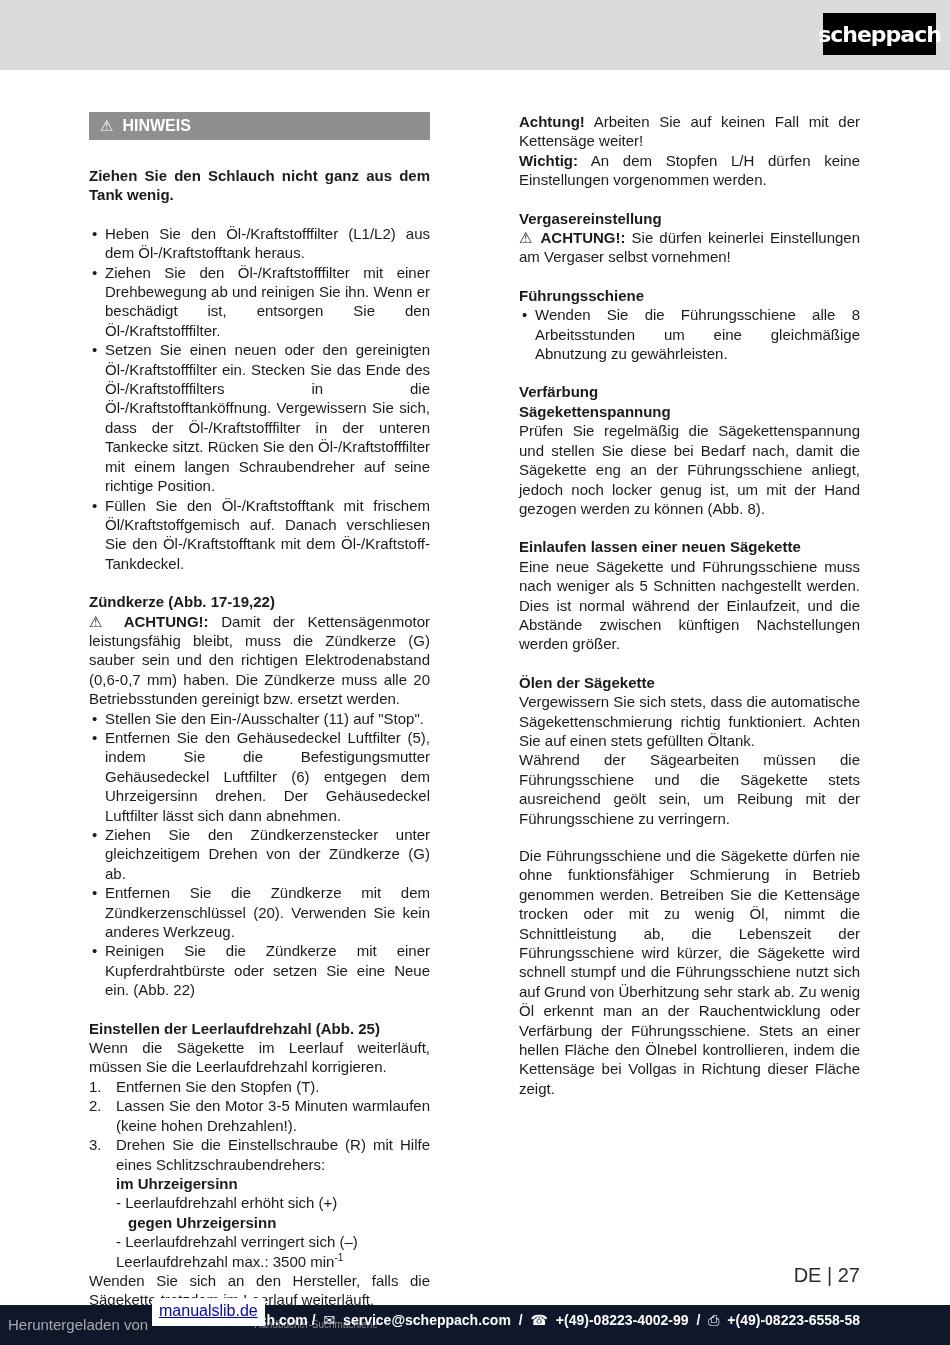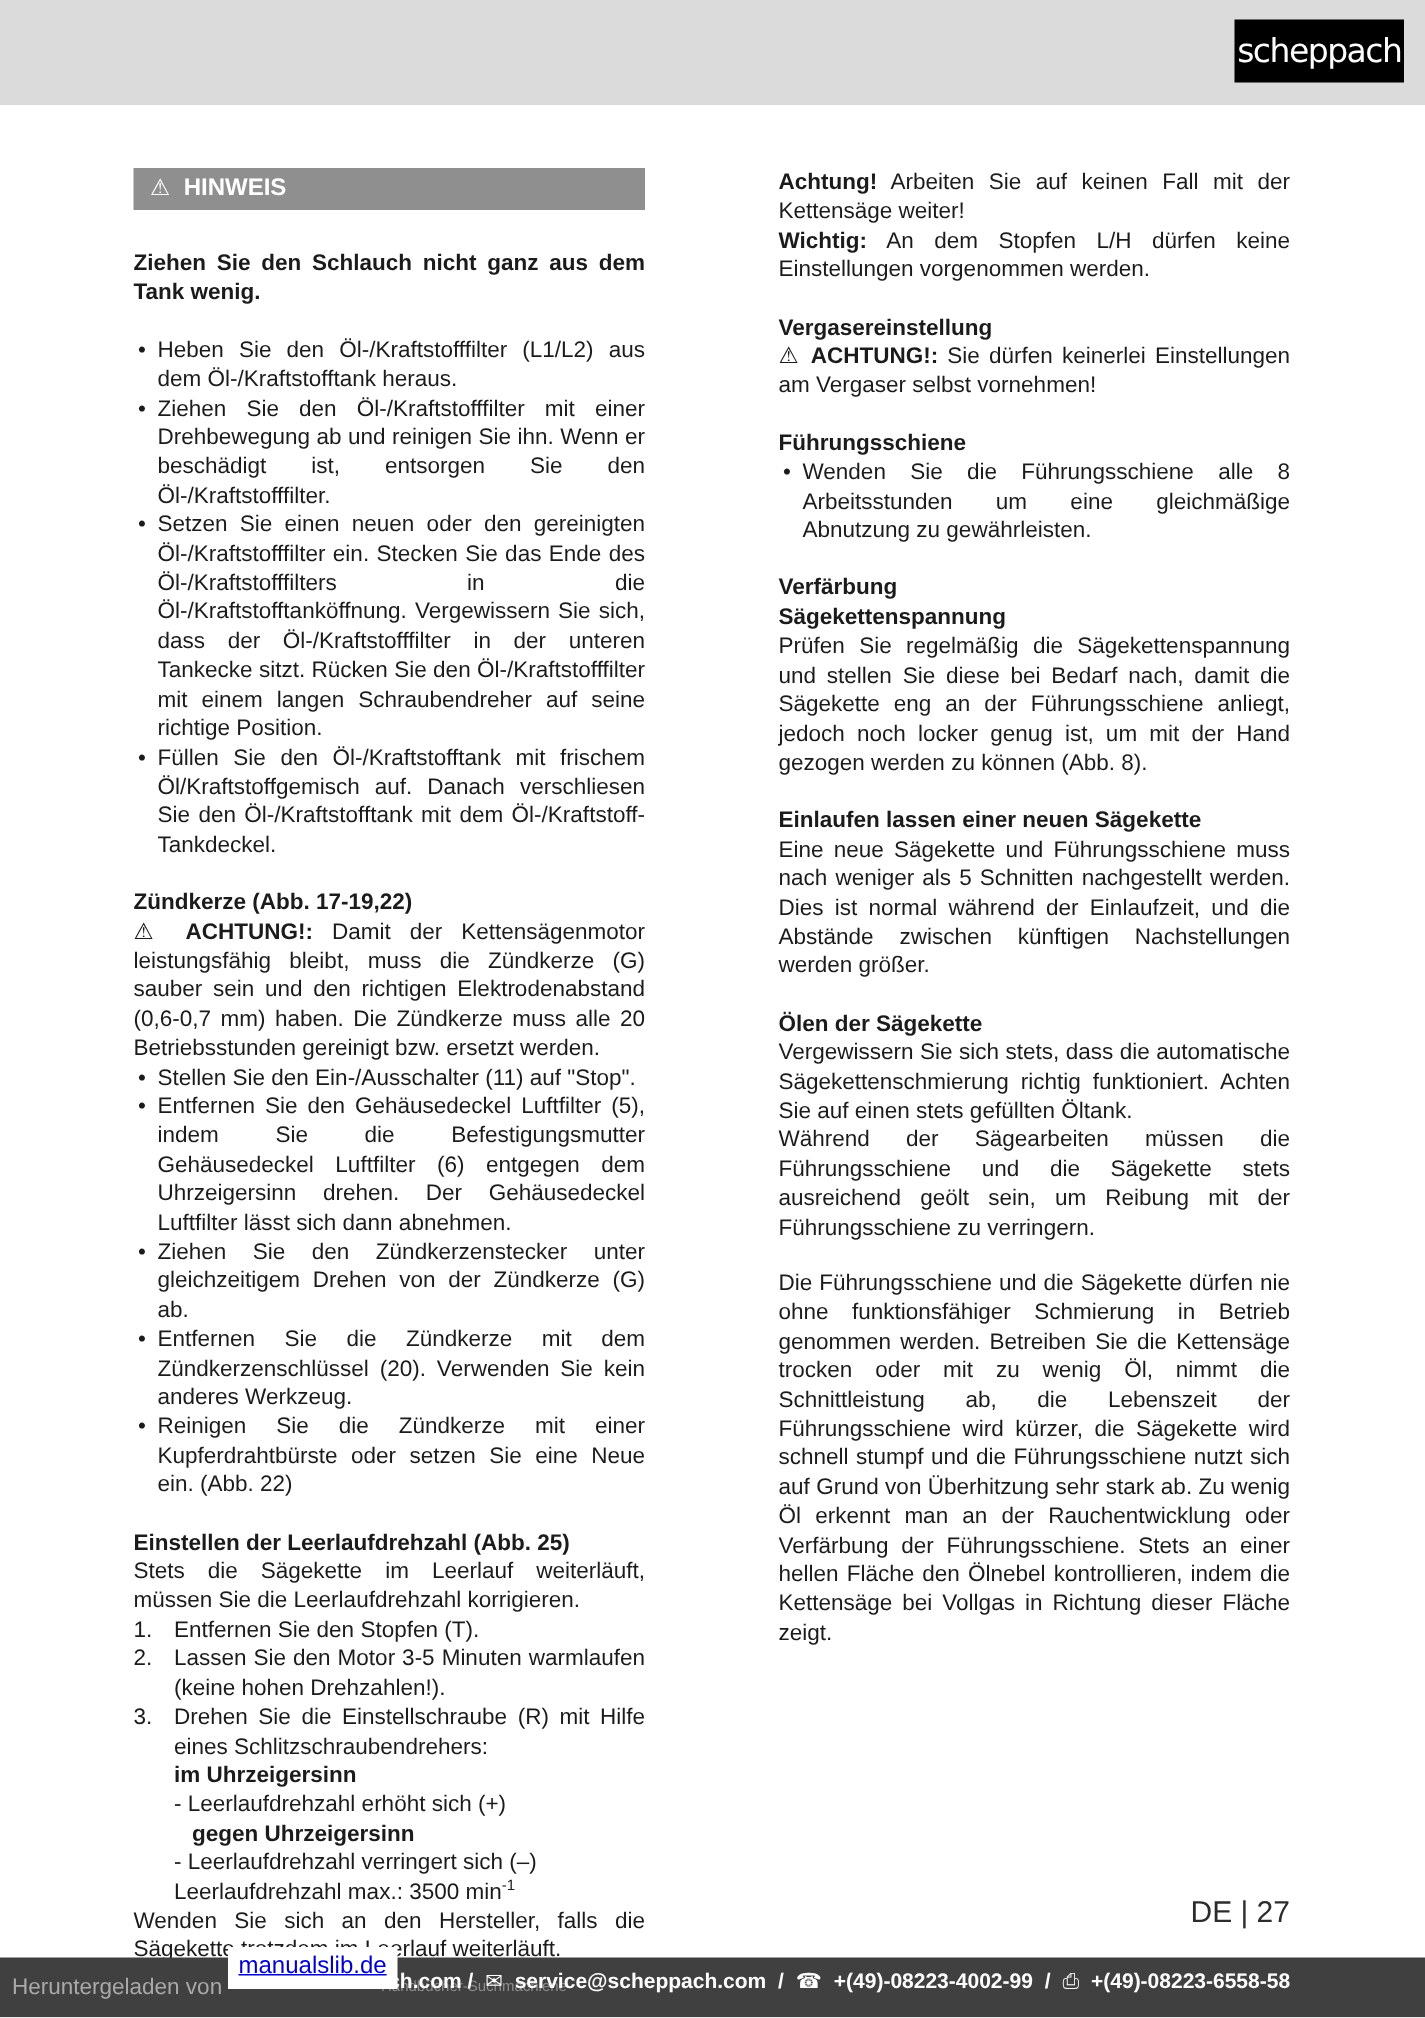--- a/index.html
+++ b/index.html
@@ -4,21 +4,21 @@
 <style>
   * { margin:0; padding:0; box-sizing:border-box; }
   html,body { background:#ffffff; }
   body { font-family:"Liberation Sans", sans-serif; color:#1b1b1b; }
   .page { position:relative; width:950px; height:1345px; background:#ffffff; overflow:hidden; }
 
   
   .band { position:absolute; top:0; left:0; width:950px; height:70px; background:#dbdbdb; }
   .logo-box { position:absolute; top:13px; right:14px; width:113px; height:42px; background:#000000;
               display:flex; align-items:center; justify-content:center; }
-  .logo-text { color:#ffffff; font-weight:normal; font-size:22px; letter-spacing:-1px;
+  .logo-text { color:#ffffff; font-weight:bold; font-size:22px; letter-spacing:-1px;
                font-family:"DejaVu Sans", sans-serif; }
 
   
   .col { position:absolute; top:112px; width:341px; font-size:15px; line-height:19.4px; }
   .col-left  { left:89px; }
   .col-right { left:519px; }
   p, .li, .step { text-align:justify; }
 
   .notice { height:28px; background:#8f8f8f; color:#ffffff; font-weight:bold; font-size:16px;
             display:flex; align-items:center; padding-left:11px; margin-bottom:26px; }
@@ -36,21 +36,21 @@
   .step { position:relative; padding-left:27px; }
   .step-num { position:absolute; left:0; }
   .sub-bold { font-weight:bold; }
   .sub-ind { margin-left:12px; }
   sup { font-size:10px; vertical-align:super; line-height:0; }
 
   
   .pagenum { position:absolute; top:1264px; right:90px; font-size:20px; color:#2c2c2c; }
 
   
-  .footer-bar { position:absolute; left:0; bottom:0; width:950px; height:40px; background:#404040; }
+  .footer-bar { position:absolute; left:0; bottom:0; width:950px; height:40px; background:#0f172a; }
   .wm-prefix { position:absolute; left:8px; top:11px; font-size:15px; color:#a9a9a9; z-index:1; white-space:nowrap; }
   .wm-suffix { position:absolute; left:254px; top:14px; font-size:10px; color:#8d8d8d; z-index:1; white-space:nowrap; }
   .link-box { position:absolute; left:152px; top:-7px; background:#ffffff; padding:4px 7px 6px 7px; z-index:3; }
   .link-box a { color:#0000cc; font-size:16px; text-decoration:underline; white-space:nowrap; }
   .doc-line { position:absolute; left:251px; top:7px; font-size:14px; font-weight:bold; color:#ffffff;
               z-index:2; white-space:nowrap; }
   .doc-line span { margin-right:4px; }
   .doc-line .sym { font-weight:normal; }
 </style>
 </head>
@@ -117,21 +117,21 @@
         <span class="blt">•</span>
         <span>Entfernen Sie die Zündkerze mit dem Zündkerzenschlüssel (20). Verwenden Sie kein anderes Werkzeug.</span>
       </li>
       <li class="li">
         <span class="blt">•</span>
         <span>Reinigen Sie die Zündkerze mit einer Kupferdrahtbürste oder setzen Sie eine Neue ein. (Abb. 22)</span>
       </li>
     </ul>
 
     <div class="h">Einstellen der Leerlaufdrehzahl (Abb. 25)</div>
-    <p>Stets die Sägekette im Leerlauf weiterläuft, müssen Sie die Leerlaufdrehzahl korrigieren.</p>
+    <p>Wenn die Sägekette im Leerlauf weiterläuft, müssen Sie die Leerlaufdrehzahl korrigieren.</p>
 
     <div class="step">
       <span class="step-num">1.</span>
       <span>Entfernen Sie den Stopfen (T).</span>
     </div>
     <div class="step">
       <span class="step-num">2.</span>
       <span>Lassen Sie den Motor 3-5 Minuten warmlaufen (keine hohen Drehzahlen!).</span>
     </div>
     <div class="step">

